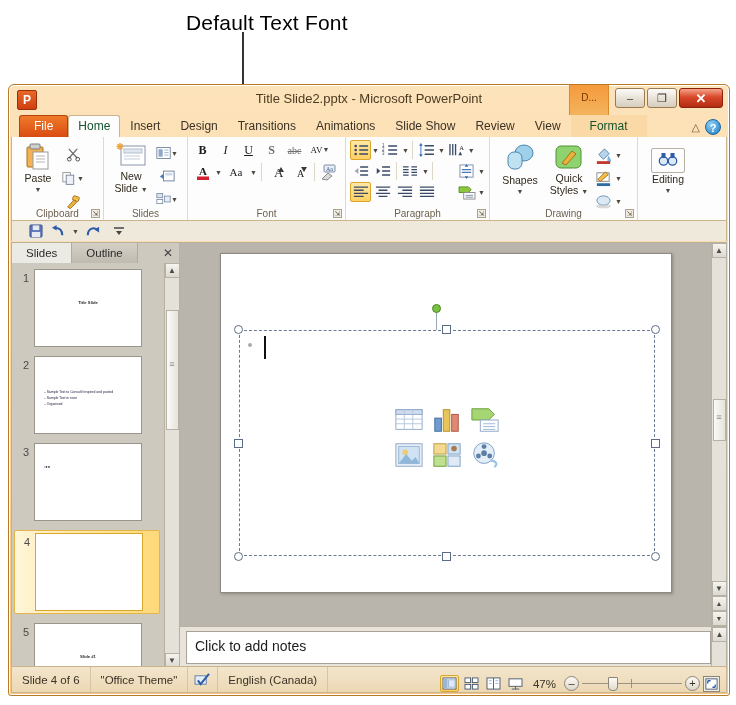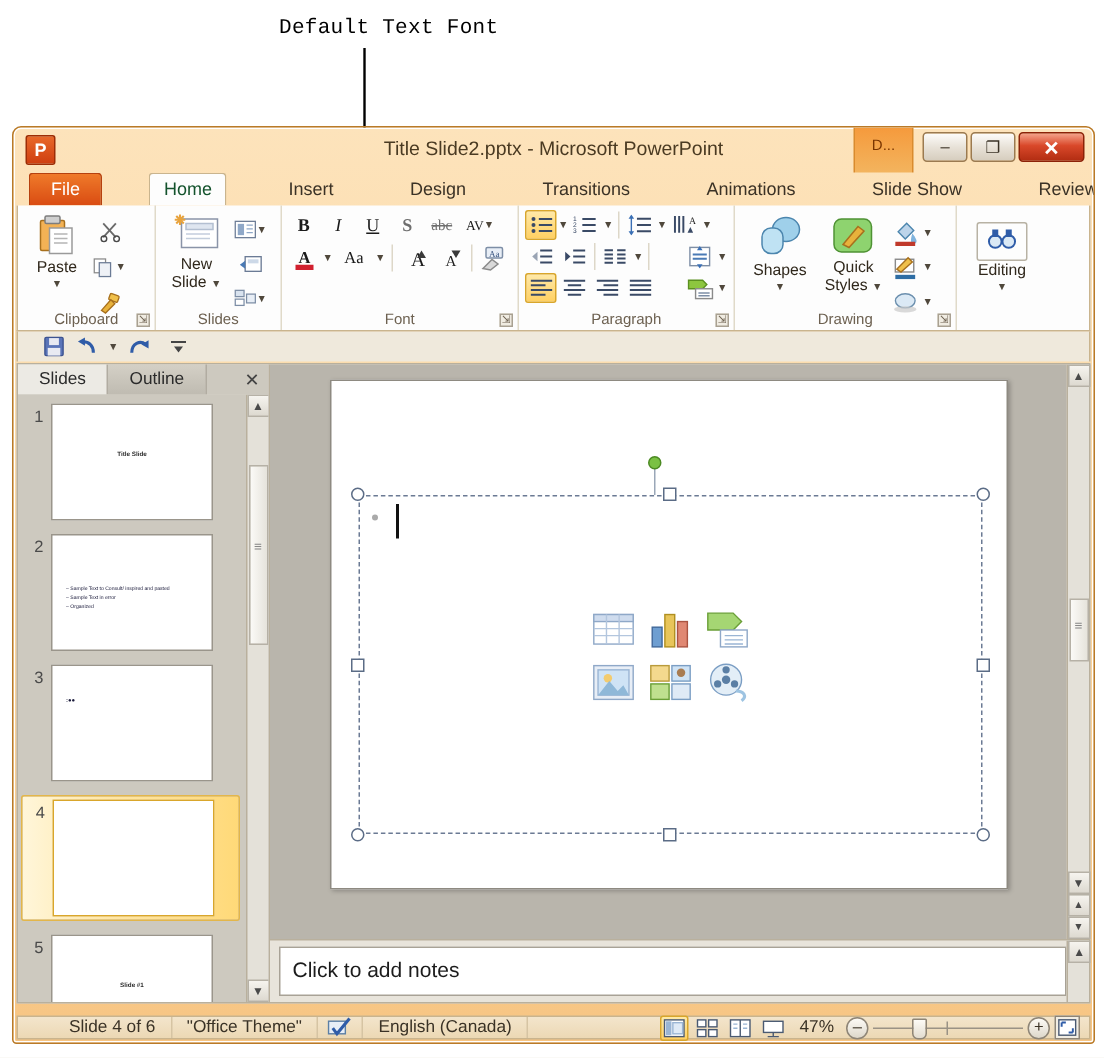--- a/index.html
+++ b/index.html
@@ -7,22 +7,22 @@
     width: 736px; height: 705px;
     background: #ffffff;
     font-family: "Liberation Sans", sans-serif;
     overflow: hidden;
   }
   body { position: relative; }
 
   
   .annot-label {
     position: absolute; left: 186px; top: 11px;
-    font-family: Liberation Mono, monospace;
-    font-size: 14px; color: #000; letter-spacing: .2px;
+    font-family: Liberation Sans, sans-serif;
+    font-size: 21px; color: #000; letter-spacing: .2px;
     white-space: nowrap;
   }
   .annot-arrow { position: absolute; left: 236px; top: 32px; width: 14px; height: 80px; }
 
   
   .ppt-window {
     position: absolute; left: 8px; top: 84px;
     width: 722px; height: 612px;
     border: 1px solid #b97a28;
     border-radius: 6px 6px 3px 3px;
@@ -58,21 +58,21 @@
   .ctx-tab-top {
     position:absolute; right:120px; top:0; width:40px; height:30px;
     background: linear-gradient(180deg,#f59a3c 0%,#f3b45e 100%);
     border-left:1px solid #d98b2e; border-right:1px solid #d98b2e;
     color:#7a3500; font-size:10px; padding-top:7px; text-align:center; overflow:hidden;
   }
 
   
   .tabrow {
     position:relative; height:21px; margin-top:1px;
-    display:flex; align-items:flex-end; padding-left:10px;gap:31px;
+    display:flex; align-items:flex-end; padding-left:10px;
   }
   .tab {
     font-size:12px; color:#3b3226; padding:3px 9px 4px 9px;
     border:1px solid transparent; border-bottom:none; white-space:nowrap;
   }
   .tab.file {
     background: linear-gradient(180deg,#ef7a2a 0%,#d94b12 100%);
     color:#fff; border-radius:3px 3px 0 0; border-color:#b6410f;
     padding:3px 14px 4px 14px; font-size:12px;
   }
@@ -271,24 +271,24 @@
     display:flex; align-items:stretch;
   }
   .notesbox {
     flex:1; margin:4px 0 4px 6px; background:#fff; border:1px solid #a8a296;
     font-size:14px; color:#1c1c1c; padding:6px 8px;
   }
   .notes-scroll { width:15px; background:#e4e1d9; border-left:1px solid #b9b09d; display:flex; flex-direction:column;}
 
   
   .statusbar {
-    position:absolute; left:2px; right:2px; bottom:2px; height:16px;
+    position:absolute; left:2px; right:2px; bottom:2px; height:27px;
     background: linear-gradient(180deg,#f3e5cc 0%,#ecd8b4 100%);
     border:1px solid #c9b48e;
-    display:flex; align-items:center; font-size:11.5px; color:#3a3226;padding-left:24px;
+    display:flex; align-items:flex-end; font-size:11.5px; color:#3a3226;
   }
   .st-cell { padding:0 10px; border-right:1px solid #d6c4a3; height:100%; display:flex; align-items:center; white-space:nowrap;}
   .st-right { margin-left:auto; display:flex; align-items:center; gap:3px; padding-right:6px; }
   .viewbtn { width:19px;height:17px; display:flex;align-items:center;justify-content:center; }
   .viewbtn.on { background:linear-gradient(180deg,#ffeaa8,#ffd062); border:1px solid #d9a62b; border-radius:2px; }
   .zoomtxt { padding:0 5px; font-size:11.5px; }
   .zoom-circ {
     width:15px;height:15px;border-radius:50%; border:1px solid #8e8577;
     background:linear-gradient(180deg,#fdfbf6,#ddd7ca);
     font-size:11px; line-height:13px; text-align:center; color:#3a3226;

